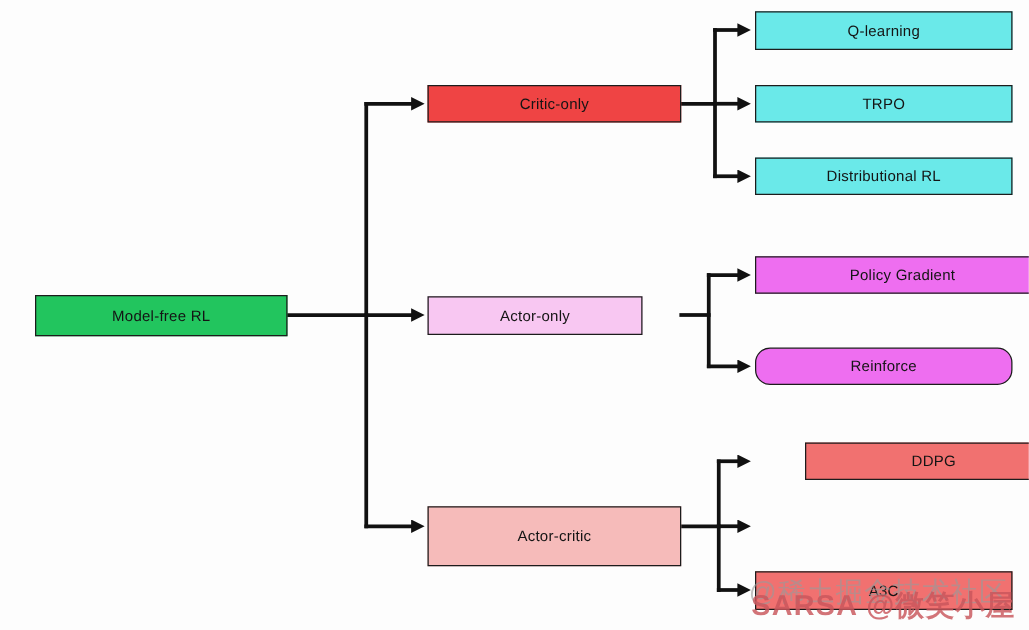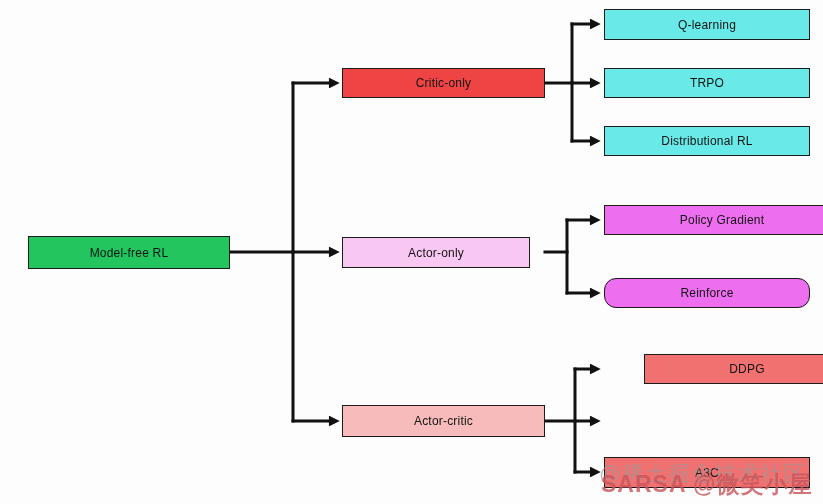--- a/index.html
+++ b/index.html
@@ -91,22 +91,22 @@
         <path d="M575 369 H591" marker-end="url(#arrow)"></path>
         <path d="M575 421 H591" marker-end="url(#arrow)"></path>
         <path d="M575 472 H591" marker-end="url(#arrow)"></path>
       </g>
     </g>
   </svg>
 
   <div class="node" style="left: 28px; top: 236px; width: 202px; height: 33px; background-color: #22c55e;">Model-free RL</div>
 
   <div class="node" style="left: 342px; top: 68px; width: 203px; height: 30px; background-color: #ef4444;">Critic-only</div>
-  <div class="node" style="left: 342px; top: 237px; width: 188px; height: 31px; background-color: rgb(248, 199, 242);">Actor-only</div>
-  <div class="node" style="left: 342px; top: 405px; width: 203px; height: 32px; background-color: rgb(246, 187, 186);">Actor-critic</div>
+  <div class="node" style="left: 342px; top: 237px; width: 172px; height: 31px; background-color: rgb(248, 199, 242);">Actor-only</div>
+  <div class="node" style="left: 342px; top: 405px; width: 203px; height: 48px; background-color: rgb(246, 187, 186);">Actor-critic</div>
 
   <div class="node" style="left: 604px; top: 9px; width: 206px; height: 31px; background-color: rgb(106, 233, 233);">Q-learning</div>
   <div class="node" style="left: 604px; top: 68px; width: 206px; height: 30px; background-color: rgb(106, 233, 233);">TRPO</div>
   <div class="node" style="left: 604px; top: 126px; width: 206px; height: 30px; background-color: rgb(106, 233, 233);">Distributional RL</div>
 
   <div class="node" style="left: 604px; top: 205px; width: 236px; height: 30px; background-color: rgb(238, 110, 240);">Policy Gradient</div>
   <div class="node" style="left: 604px; top: 278px; width: 206px; height: 30px; background-color: rgb(238, 110, 240); border-radius: 12px;">Reinforce</div>
 
   <div class="node" style="left: 604px; top: 354px; width: 206px; height: 30px; background-color: rgb(241, 113, 112); margin-left: 40px;">DDPG</div>
   <div class="node" style="left: 604px; top: 457px; width: 206px; height: 31px; background-color: rgb(241, 113, 112);">A3C</div>

